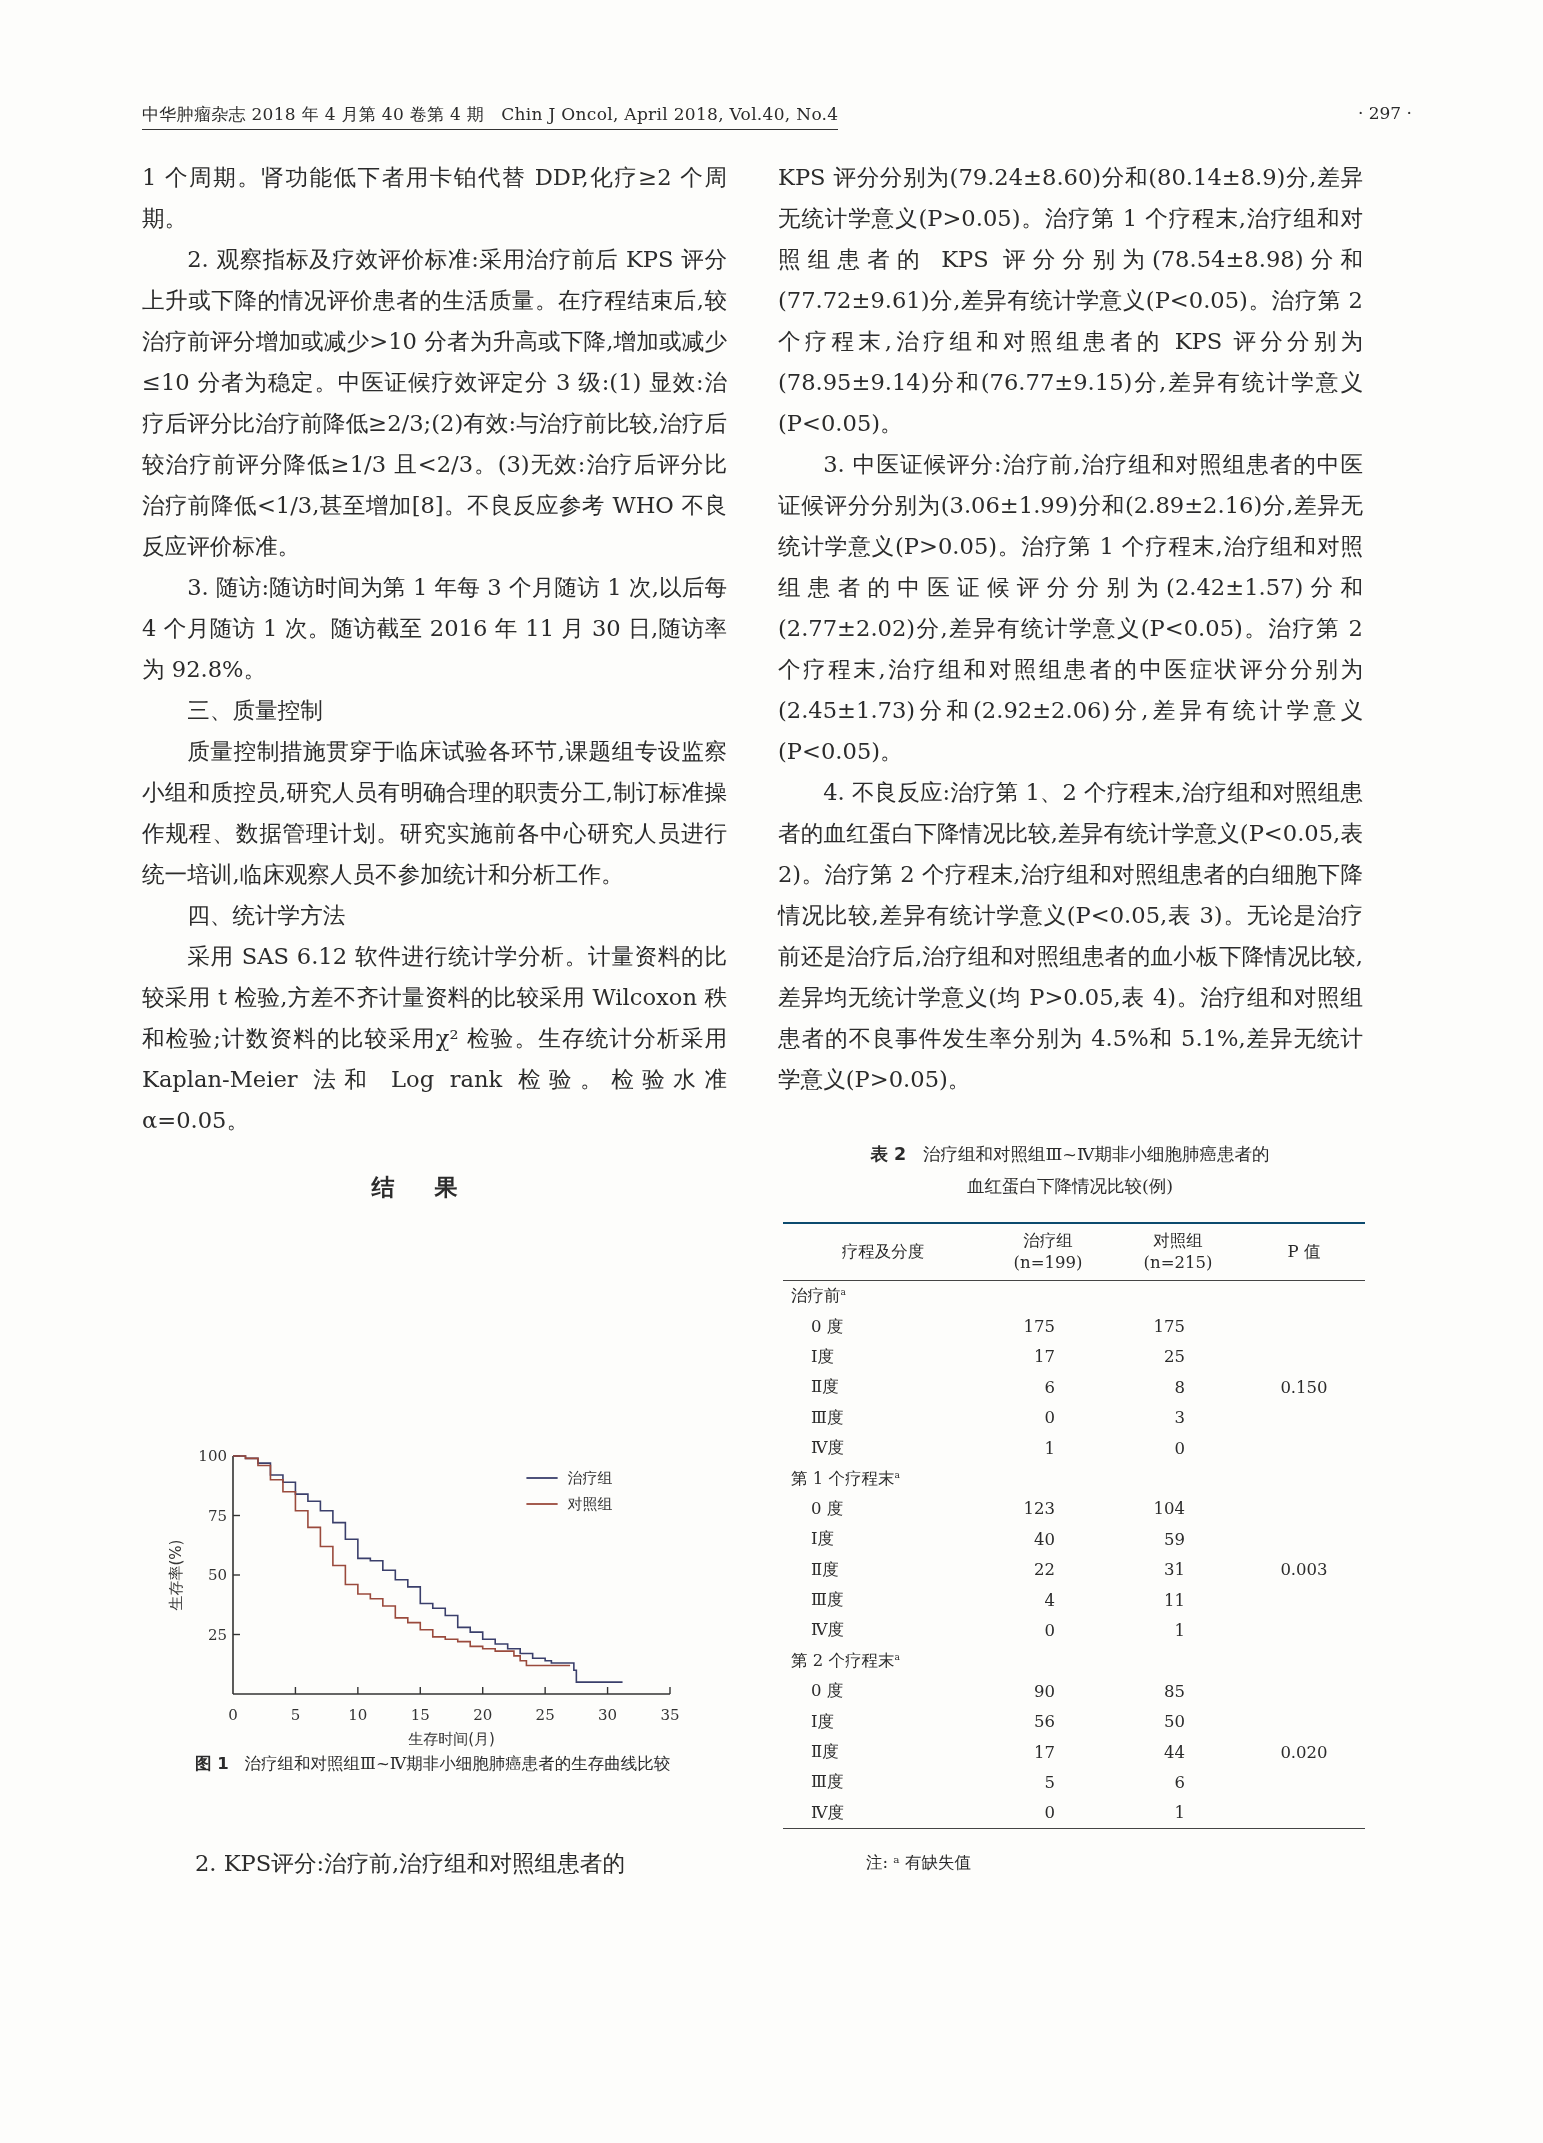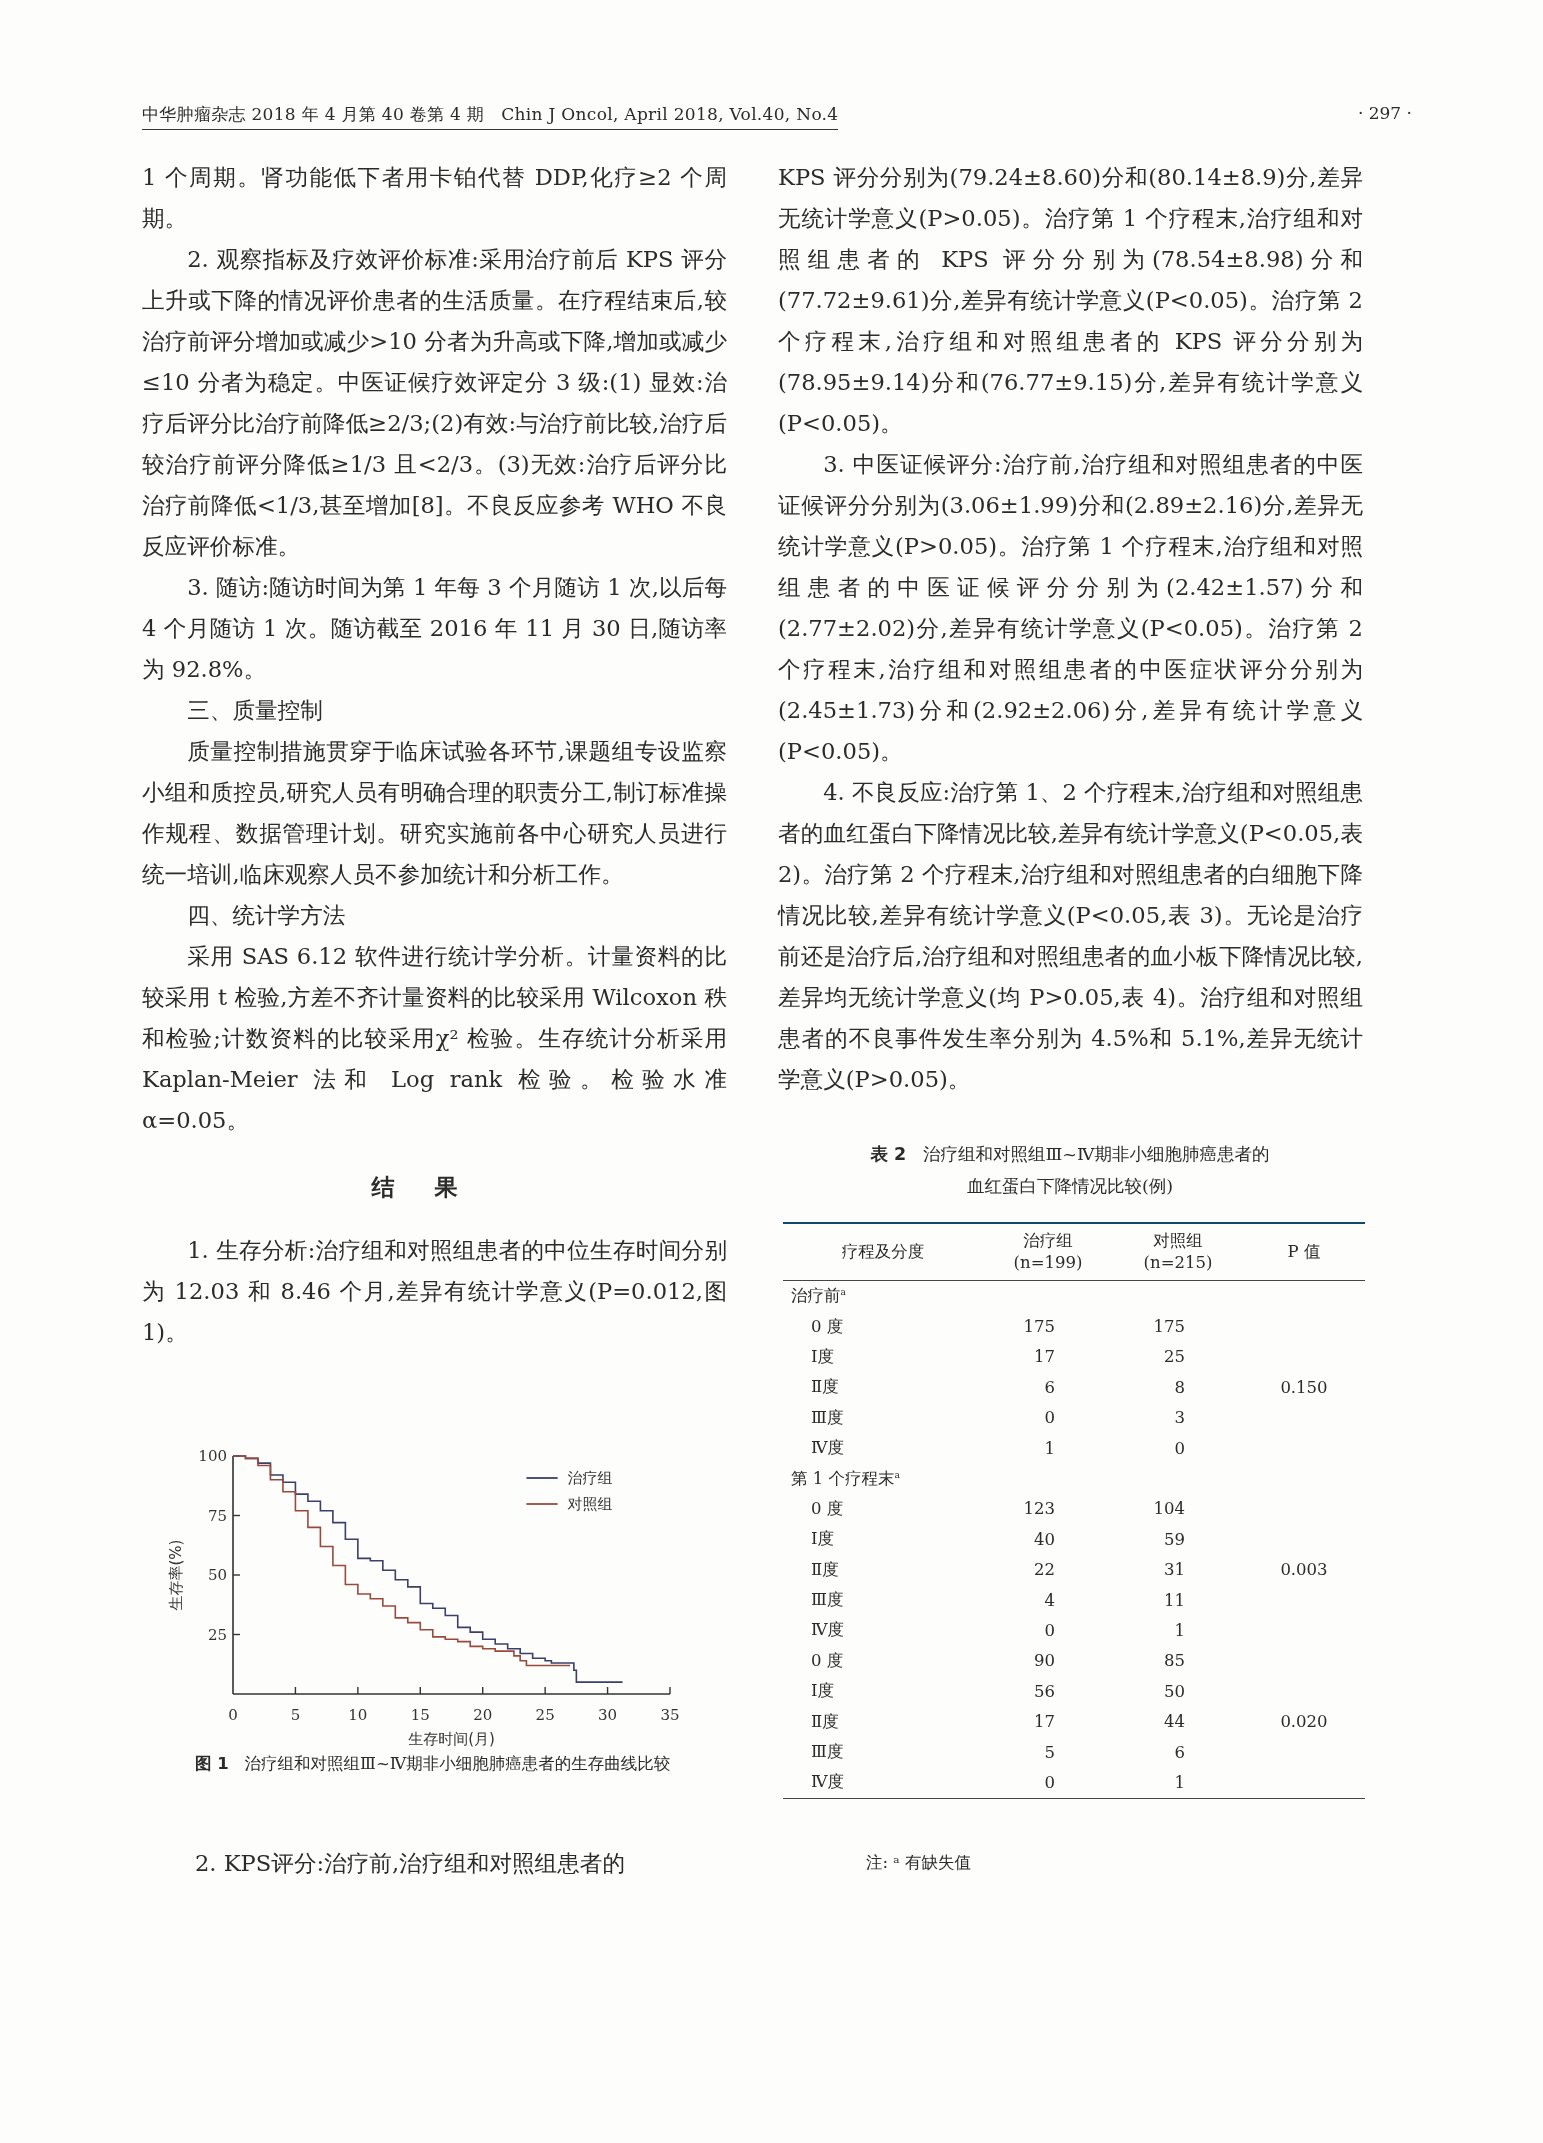--- a/index.html
+++ b/index.html
@@ -67,21 +67,20 @@
   <div id="left-paras">
       <p>1 个周期。肾功能低下者用卡铂代替 DDP,化疗≥2 个周期。</p>
       <p class="indent">2. 观察指标及疗效评价标准:采用治疗前后 KPS 评分上升或下降的情况评价患者的生活质量。在疗程结束后,较治疗前评分增加或减少&gt;10 分者为升高或下降,增加或减少≤10 分者为稳定。中医证候疗效评定分 3 级:(1) 显效:治疗后评分比治疗前降低≥2/3;(2)有效:与治疗前比较,治疗后较治疗前评分降低≥1/3 且&lt;2/3。(3)无效:治疗后评分比治疗前降低&lt;1/3,甚至增加[8]。不良反应参考 WHO 不良反应评价标准。</p>
       <p class="indent">3. 随访:随访时间为第 1 年每 3 个月随访 1 次,以后每 4 个月随访 1 次。随访截至 2016 年 11 月 30 日,随访率为 92.8%。</p>
       <p class="indent">三、质量控制</p>
       <p class="indent">质量控制措施贯穿于临床试验各环节,课题组专设监察小组和质控员,研究人员有明确合理的职责分工,制订标准操作规程、数据管理计划。研究实施前各中心研究人员进行统一培训,临床观察人员不参加统计和分析工作。</p>
       <p class="indent">四、统计学方法</p>
       <p class="indent">采用 SAS 6.12 软件进行统计学分析。计量资料的比较采用 t 检验,方差不齐计量资料的比较采用 Wilcoxon 秩和检验;计数资料的比较采用χ² 检验。生存统计分析采用 Kaplan-Meier 法和 Log rank 检验。检验水准 α=0.05。</p>
     </div>
   <p class="section-title">结果</p>
-  <p class="indent">1. 生存分析:治疗组和对照组患者的中位生存时间分别为 12.03 和 8.46 个月,差异有统计学意义(P=0.012,图 1)。</p>
 </div>
 
 <div class="chart-wrap">
   <svg class="chart-svg" id="km-chart" width="560" height="320">
       <line x1="91" y1="28" x2="91" y2="266" stroke="#333" stroke-width="1.6"></line>
       <line x1="91" y1="266" x2="528" y2="266" stroke="#333" stroke-width="1.6"></line>
       <text x="91" y="292" text-anchor="middle" font-size="15" fill="#333" font-family="DejaVu Serif, serif">0</text>
       <line x1="153.42857142857142" y1="266" x2="153.42857142857142" y2="259" stroke="#333" stroke-width="1.4"></line>
       <text x="153.42857142857142" y="292" text-anchor="middle" font-size="15" fill="#333" font-family="DejaVu Serif, serif">5</text>
       <line x1="215.85714285714283" y1="266" x2="215.85714285714283" y2="259" stroke="#333" stroke-width="1.4"></line>
@@ -207,20 +206,23 @@
         <td class="num">11</td>
         <td class="pval"></td>
       </tr>
       <tr>
         <td class="grade">Ⅳ度</td>
         <td class="num">0</td>
         <td class="num">1</td>
         <td class="pval"></td>
       </tr>
       <tr>
+        <td class="group" colspan="4"><span>第 2 个疗程末</span><sup>a</sup></td>
+      </tr>
+      <tr>
         <td class="grade">0 度</td>
         <td class="num">90</td>
         <td class="num">85</td>
         <td class="pval"></td>
       </tr>
       <tr>
         <td class="grade">Ⅰ度</td>
         <td class="num">56</td>
         <td class="num">50</td>
         <td class="pval"></td>

